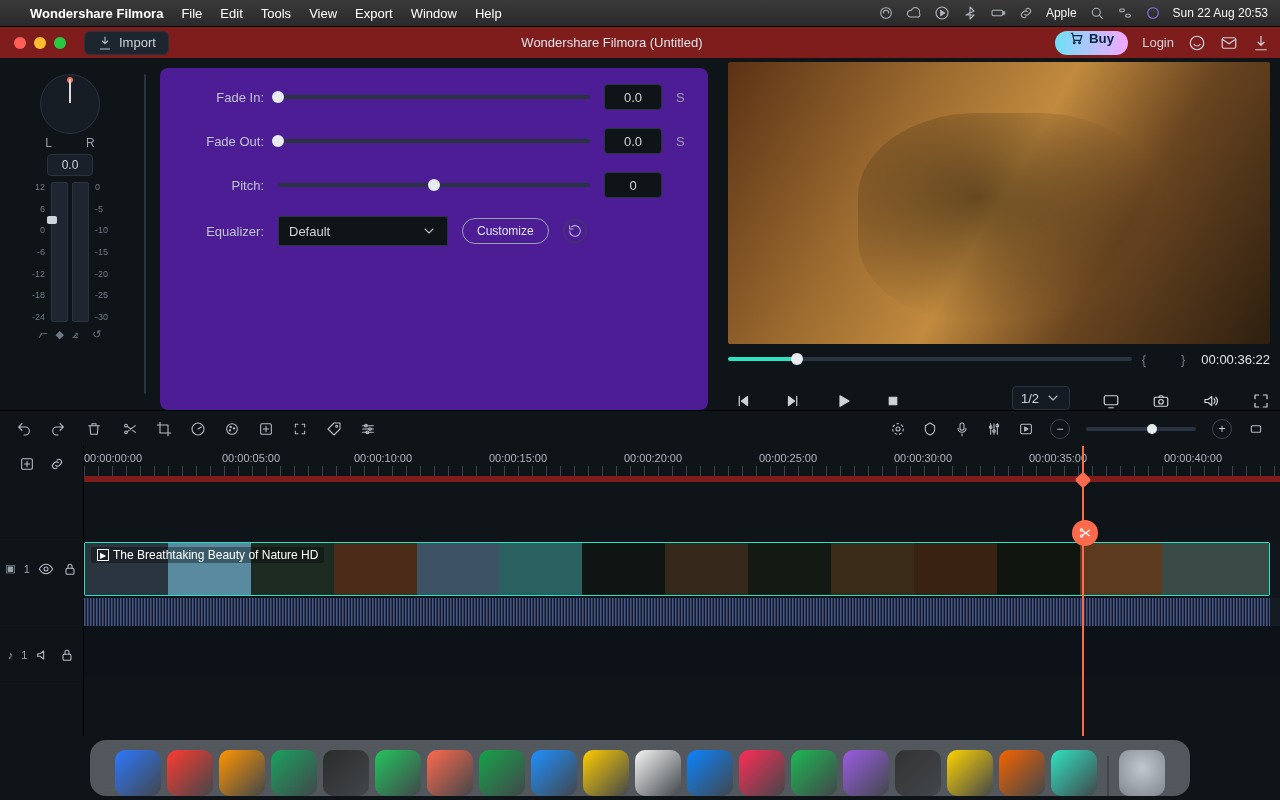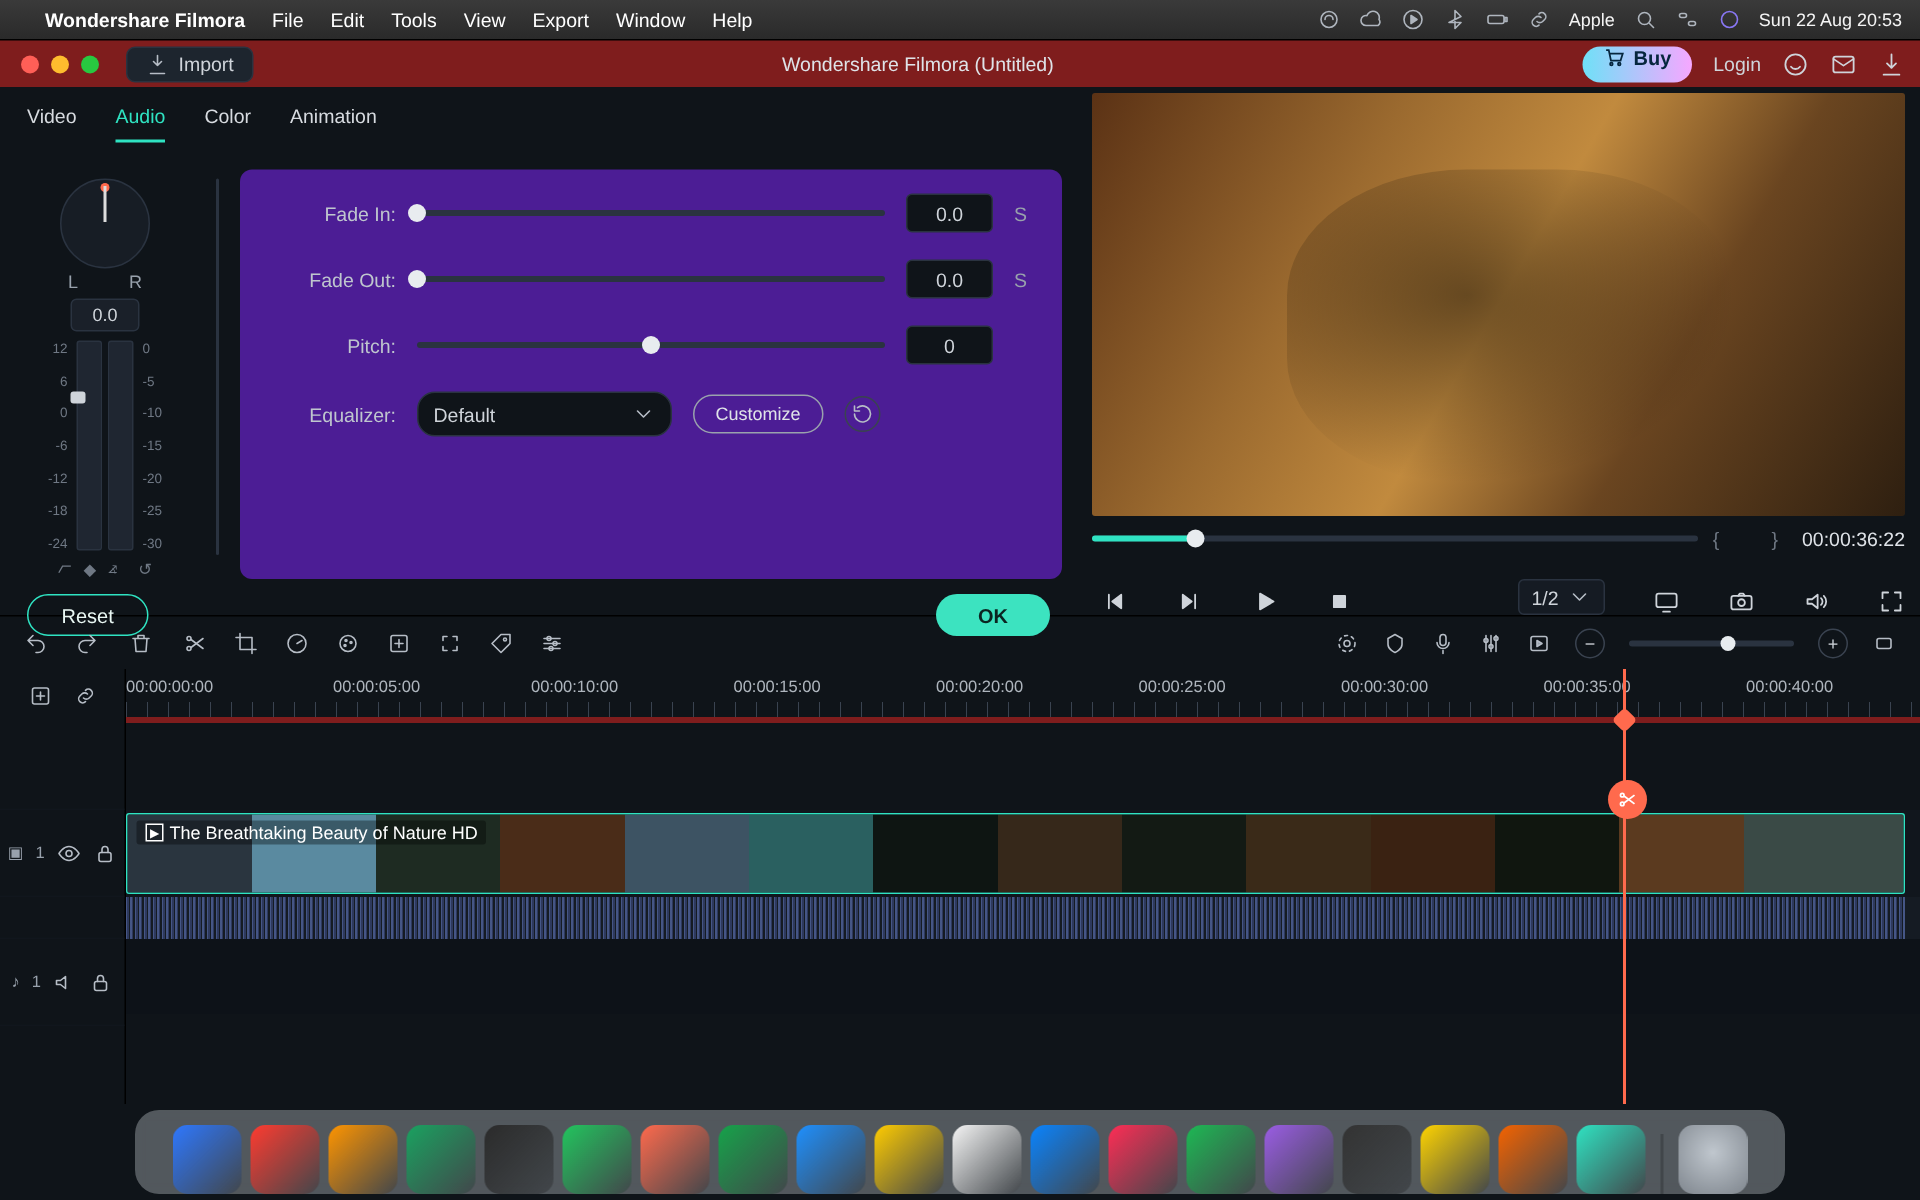--- a/index.html
+++ b/index.html
@@ -42,21 +42,21 @@
 .meter-xport{display:flex;gap:8px;color:#6f7884;margin-top:6px;font-size:11px;}
 .divider { width:2px; background:#2a3340; border-radius:1px; margin:6px 4px 16px;}
 .controls-col { flex:1; background:#4c1d95; border-radius:8px; padding:16px 18px 8px; margin-right:10px;}
 .ctrl-row { display:flex; align-items:center; gap:14px; margin-bottom:18px; }
 .ctrl-label { width:86px; text-align:right; color:#bfc6ce; font-size:13px;}
 .slider { flex:1; height:4px; background:#2a3340; border-radius:2px; position:relative;}
 .slider .fill{position:absolute;left:0;top:0;height:100%;background:#3ce3c0;border-radius:2px;}
 .slider .knob{position:absolute;top:50%;width:12px;height:12px;background:#e8ecef;border-radius:50%;transform:translate(-50%,-50%);}
 .valbox { width:58px; height:26px; background:#0f1419; border:1px solid #2a3340; border-radius:4px; display:flex; align-items:center; justify-content:center; }
 .unit { width:14px; color:#98a1ac;}
-.select { width:170px; height:30px; background:#0f1419; border:1px solid #2a3340; border-radius:12px; display:flex; align-items:center; padding:0 10px; justify-content:space-between; color:#cfd4da;}
+.select { width:170px; height:30px; background:#0f1419; border:1px solid #2a3340; border-radius:2px; display:flex; align-items:center; padding:0 10px; justify-content:space-between; color:#cfd4da;}
 .customize-btn { border:1px solid #9aa2ad; color:#dfe3e8; background:transparent; border-radius:16px; height:26px; padding:0 14px; cursor:pointer; font-size:12px;}
 .undo-circ{width:24px;height:24px;border:1px solid #3a4350;border-radius:50%;display:flex;align-items:center;justify-content:center;color:#9aa2ad;}
 .cbx{width:16px;height:16px;border:1px solid #6a7380;border-radius:3px;display:inline-block;margin-right:8px;}
 .weak-sel{width:170px;height:30px;background:#0f1419;border:1px solid #2a3340;border-radius:4px;padding:0 10px;display:flex;align-items:center;color:#6f7884;margin-left:100px;}
 .footer-row{display:flex;align-items:center;justify-content:space-between;padding:10px 18px;}
 .reset-btn{border:1.5px solid #2fe3c2;color:#eaf8f4;background:transparent;border-radius:16px;height:28px;padding:0 22px;cursor:pointer;}
 .ok-btn{background:#3ce3c0;color:#0b2521;border:none;border-radius:16px;height:28px;padding:0 28px;font-weight:600;cursor:pointer;}
 
 .right-pane { flex:1; background:#0f1419; display:flex; flex-direction:column; padding:4px 10px 0 10px;}
 .preview { flex:1; background:linear-gradient(120deg,#5b3215 0%,#9b6a2f 30%,#c18a3e 50%,#6a4520 70%,#2e1f10 100%); border-radius:2px; position:relative; overflow:hidden; min-height:270px;}
@@ -77,21 +77,21 @@
 .zoom-track{width:110px;height:4px;background:#2a3340;border-radius:2px;position:relative;}
 .zoom-knob{position:absolute;left:60%;top:50%;width:10px;height:10px;border-radius:50%;background:#e8ecef;transform:translate(-50%,-50%);}
 .zbtn{width:20px;height:20px;border:1px solid #3a4350;border-radius:50%;display:flex;align-items:center;justify-content:center;font-size:12px;}
 
 .timeline{background:#0f1419;height:290px;display:flex;}
 .tl-left{width:84px;border-right:1px solid #000;display:flex;flex-direction:column;}
 .tl-left .hdr{height:36px;display:flex;align-items:center;gap:14px;justify-content:center;color:#8a929c;}
 .track-head{flex:1;display:flex;flex-direction:column;}
 .trk{height:58px;display:flex;align-items:center;gap:8px;justify-content:center;color:#98a1ac;font-size:11px;border-bottom:1px solid #11161d;}
 .tl-right{flex:1;position:relative;overflow:hidden;}
-.ruler{height:36px;position:relative;border-bottom:4px solid #7f1d1d;}
+.ruler{height:36px;position:relative;border-bottom:6px solid #7f1d1d;}
 .ruler .tick{position:absolute;top:6px;font-size:11px;color:#aeb5bd;}
 .ruler .marks{position:absolute;left:0;right:0;bottom:0;height:10px;background:repeating-linear-gradient(90deg,#3a4350 0 1px,transparent 1px 14px);}      
 .playhead{position:absolute;top:0;bottom:0;width:2px;background:#ff6a4d;left:998px;z-index:5;}
 .playhead::before{content:"";position:absolute;top:28px;left:-5px;width:12px;height:12px;background:#ff6a4d;border-radius:3px;transform:rotate(45deg);}
 .cut-bubble{position:absolute;top:74px;left:988px;width:26px;height:26px;background:#ff6a4d;border-radius:50%;display:flex;align-items:center;justify-content:center;color:#fff;z-index:6;}
 .tracks-area{position:absolute;left:0;right:0;top:36px;bottom:0;}
 .spacer-row{height:58px;}
 .clip-row{height:58px;background:#11161d;position:relative;}
 .clip{position:absolute;left:0;top:2px;height:54px;right:10px;border:1px solid #2fe3c2;border-radius:2px;overflow:hidden;display:flex;}
 .clip .thumb{flex:1;background:linear-gradient(90deg,#2a353f 0 7%,#5a8aa0 7% 14%,#1e2b22 14% 21%,#4a2c18 21% 28%,#3d5363 28% 35%,#2a6060 35% 42%,#0e1512 42% 49%,#36281a 49% 56%,#131a14 56% 63%,#3a2a18 63% 70%,#3a2212 70% 77%,#10160f 77% 84%,#5b3a1f 84% 91%,#3a4a46 91% 100%);}
@@ -217,26 +217,20 @@
     <span>
         <svg class="si2" viewBox="0 0 24 24">
           <path d="M12 3v12m0 0l-4-4m4 4l4-4M5 21h14"></path>
         </svg>
       </span>
   </div>
 </div>
 
 <div class="workspace">
   <div class="left-pane">
-    <div class="tabs">
-      <div class="tab">Video</div>
-      <div class="tab active">Audio</div>
-      <div class="tab">Color</div>
-      <div class="tab">Animation</div>
-    </div>
     <div class="edit-body">
       <div class="pan-col">
         <div class="pan-knob"></div>
         <div class="lr">
             <span>L</span>
             <span>R</span>
           </div>
         <div class="pan-val">0.0</div>
         <div class="meter">
           <div class="labels-l" id="ml">
@@ -307,24 +301,20 @@
               </svg>
           </div>
           <button class="customize-btn">Customize</button>
           <div class="undo-circ">
               <svg class="si" viewBox="0 0 24 24">
                 <path d="M4 12a8 8 0 1 0 3-6.3M4 4v5h5"></path>
               </svg>
             </div>
         </div>
       </div>
-    </div>
-    <div class="footer-row">
-      <button class="reset-btn">Reset</button>
-      <button class="ok-btn">OK</button>
     </div>
   </div>
 
   <div class="right-pane">
     <div class="preview"></div>
     <div class="scrub">
       <div class="scrub-track">
         <div class="scrub-fill"></div>
           <div class="scrub-knob"></div>
       </div>

